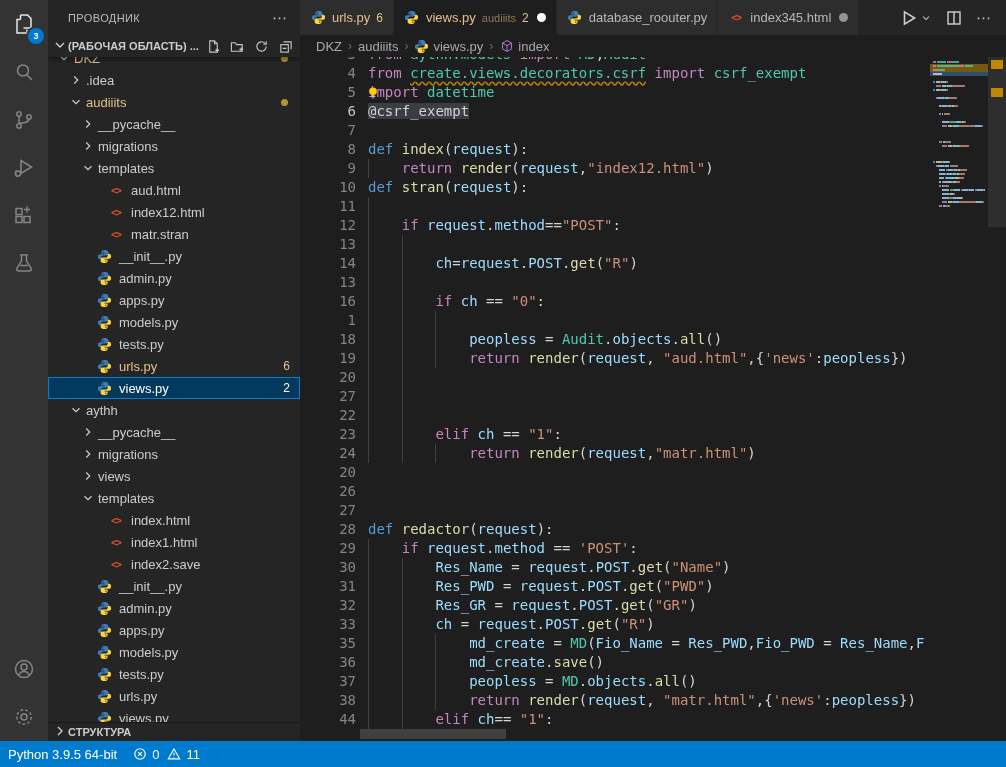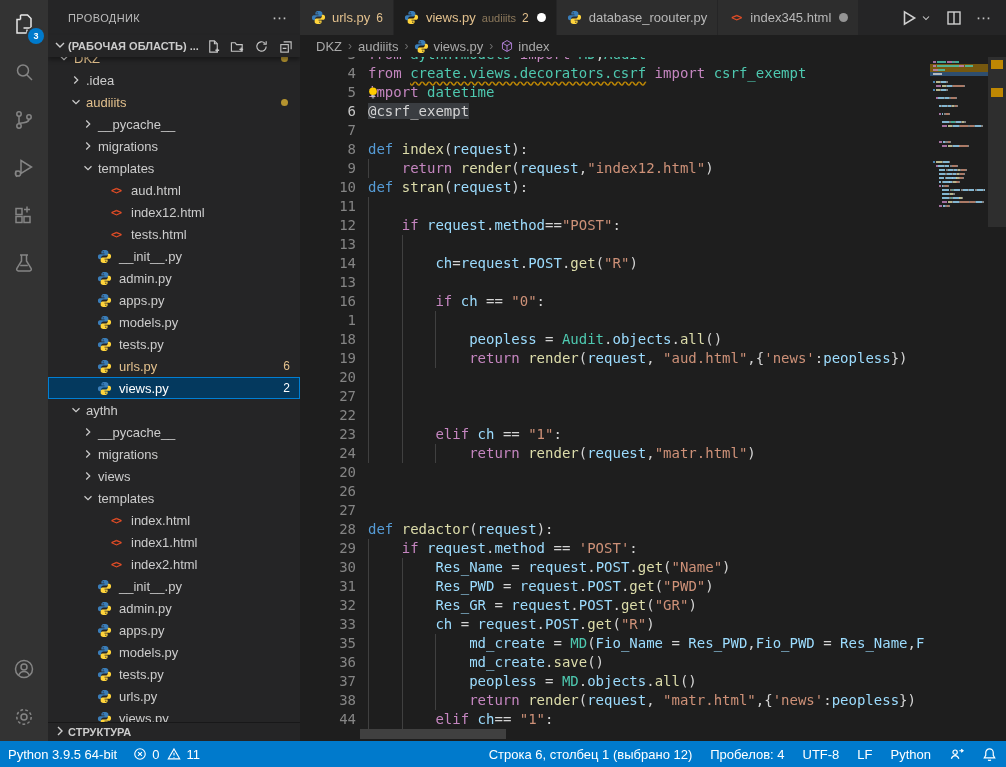--- a/index.html
+++ b/index.html
@@ -284,21 +284,21 @@
             <span class="label">aud.html</span>
             <span class="grow"></span>
           </div>
           <div class="tree-row" style="padding-left: 60px;">
             <span class="ficon html-glyph">&lt;&gt;</span>
             <span class="label">index12.html</span>
             <span class="grow"></span>
           </div>
           <div class="tree-row" style="padding-left: 60px;">
             <span class="ficon html-glyph">&lt;&gt;</span>
-            <span class="label">tests.html</span>
+            <span class="label">matr.stran</span>
             <span class="grow"></span>
           </div>
           <div class="tree-row" style="padding-left: 48px;">
             <span class="ficon">
               <svg width="15" height="15" viewBox="0 0 16 16">
                 <path fill="#3a7db8" stroke="none" d="M7.9 1C6.1 1 4.7 1.7 4.7 3.2v1.6H8v.7H3.2C1.6 5.5 1 6.8 1 8.3c0 1.5.6 2.7 2.2 2.7h1.3V9.2c0-1.3 1.1-2.3 2.4-2.3h3.3c1.1 0 1.9-.9 1.9-2V3.2C12.1 1.7 10.3 1 7.9 1zM6.6 2.3c.4 0 .7.3.7.7s-.3.7-.7.7-.7-.3-.7-.7.3-.7.7-.7z"></path>
                 <path fill="#ffd43b" stroke="none" d="M8.1 15c1.8 0 3.2-.7 3.2-2.2v-1.6H8v-.7h4.8c1.6 0 2.2-1.3 2.2-2.8 0-1.5-.6-2.7-2.2-2.7h-1.3v1.8c0 1.3-1.1 2.3-2.4 2.3H5.8c-1.1 0-1.9.9-1.9 2v1.7C3.9 14.3 5.7 15 8.1 15zm1.3-1.3c-.4 0-.7-.3-.7-.7s.3-.7.7-.7.7.3.7.7-.3.7-.7.7z"></path>
               </svg>
             </span>
             <span class="label">__init__.py</span>
@@ -416,21 +416,21 @@
             <span class="label">index.html</span>
             <span class="grow"></span>
           </div>
           <div class="tree-row" style="padding-left: 60px;">
             <span class="ficon html-glyph">&lt;&gt;</span>
             <span class="label">index1.html</span>
             <span class="grow"></span>
           </div>
           <div class="tree-row" style="padding-left: 60px;">
             <span class="ficon html-glyph">&lt;&gt;</span>
-            <span class="label">index2.html</span>
+            <span class="label">index2.save</span>
             <span class="grow"></span>
           </div>
           <div class="tree-row" style="padding-left: 48px;">
             <span class="ficon">
               <svg width="15" height="15" viewBox="0 0 16 16">
                 <path fill="#3a7db8" stroke="none" d="M7.9 1C6.1 1 4.7 1.7 4.7 3.2v1.6H8v.7H3.2C1.6 5.5 1 6.8 1 8.3c0 1.5.6 2.7 2.2 2.7h1.3V9.2c0-1.3 1.1-2.3 2.4-2.3h3.3c1.1 0 1.9-.9 1.9-2V3.2C12.1 1.7 10.3 1 7.9 1zM6.6 2.3c.4 0 .7.3.7.7s-.3.7-.7.7-.7-.3-.7-.7.3-.7.7-.7z"></path>
                 <path fill="#ffd43b" stroke="none" d="M8.1 15c1.8 0 3.2-.7 3.2-2.2v-1.6H8v-.7h4.8c1.6 0 2.2-1.3 2.2-2.8 0-1.5-.6-2.7-2.2-2.7h-1.3v1.8c0 1.3-1.1 2.3-2.4 2.3H5.8c-1.1 0-1.9.9-1.9 2v1.7C3.9 14.3 5.7 15 8.1 15zm1.3-1.3c-.4 0-.7-.3-.7-.7s.3-.7.7-.7.7.3.7.7-.3.7-.7.7z"></path>
               </svg>
             </span>
             <span class="label">__init__.py</span>
@@ -982,34 +982,14 @@
         <span>0</span>
         <span style="display:flex;margin-left:3px">
           <svg width="14" height="14" viewBox="0 0 16 16">
               <path d="M8 2.2L14.5 13.5H1.5z"></path>
               <path d="M8 6.5v3.2M8 11.6v.9"></path>
             </svg>
         </span>
         <span>11</span>
       </div>
     </div>
-    <div class="sb-right">
-      <div class="sb-item">Строка 6, столбец 1 (выбрано 12)</div>
-      <div class="sb-item">Пробелов: 4</div>
-      <div class="sb-item">UTF-8</div>
-      <div class="sb-item">LF</div>
-      <div class="sb-item">Python</div>
-      <div class="sb-item">
-        <svg width="15" height="15" viewBox="0 0 16 16">
-            <circle cx="6.5" cy="5.5" r="2.3"></circle>
-            <path d="M2.5 12.5c.7-2.2 2.2-3.4 4-3.4s3.3 1.2 4 3.4"></path>
-            <path d="M11 4h4M13 2.5L15 4l-2 1.5"></path>
-          </svg>
-      </div>
-      <div class="sb-item">
-        <svg width="15" height="15" viewBox="0 0 16 16">
-            <path d="M8 2a4 4 0 0 1 4 4v3l1.5 2.5h-11L4 9V6a4 4 0 0 1 4-4z"></path>
-            <path d="M6.7 13.5a1.4 1.4 0 0 0 2.6 0"></path>
-          </svg>
-      </div>
-    </div>
   </div>
 </div>
 
 </body></html>

